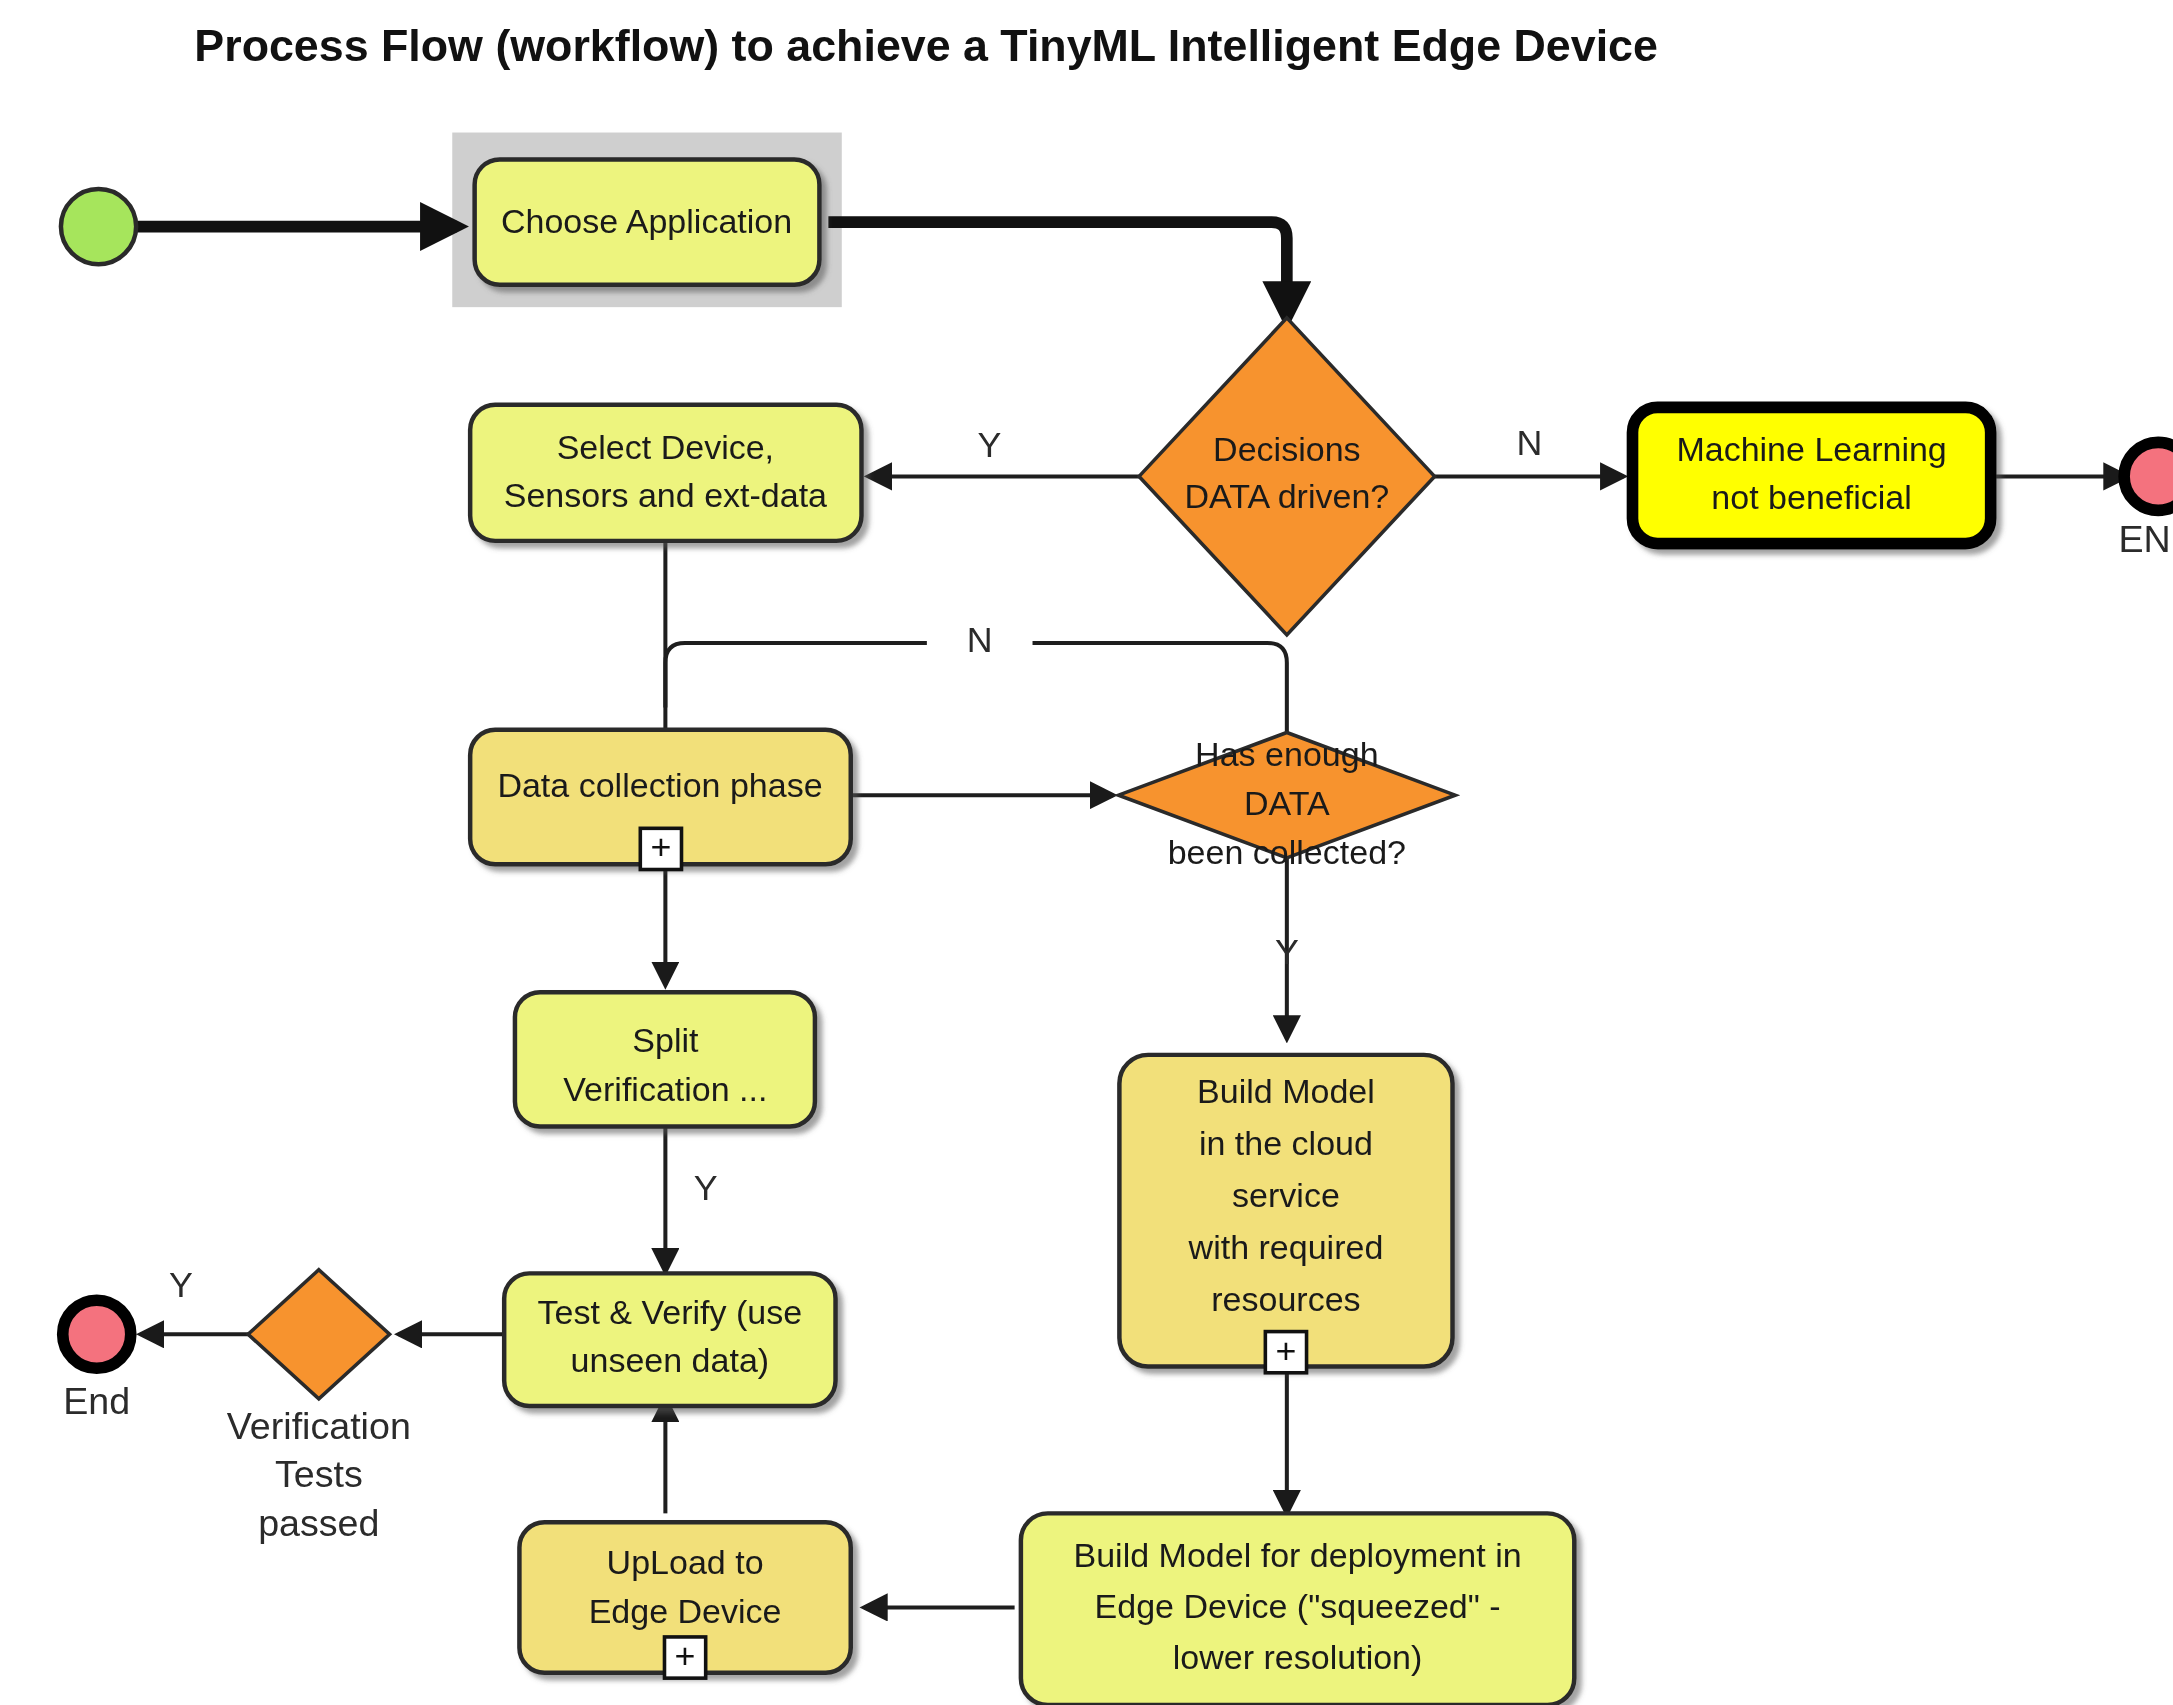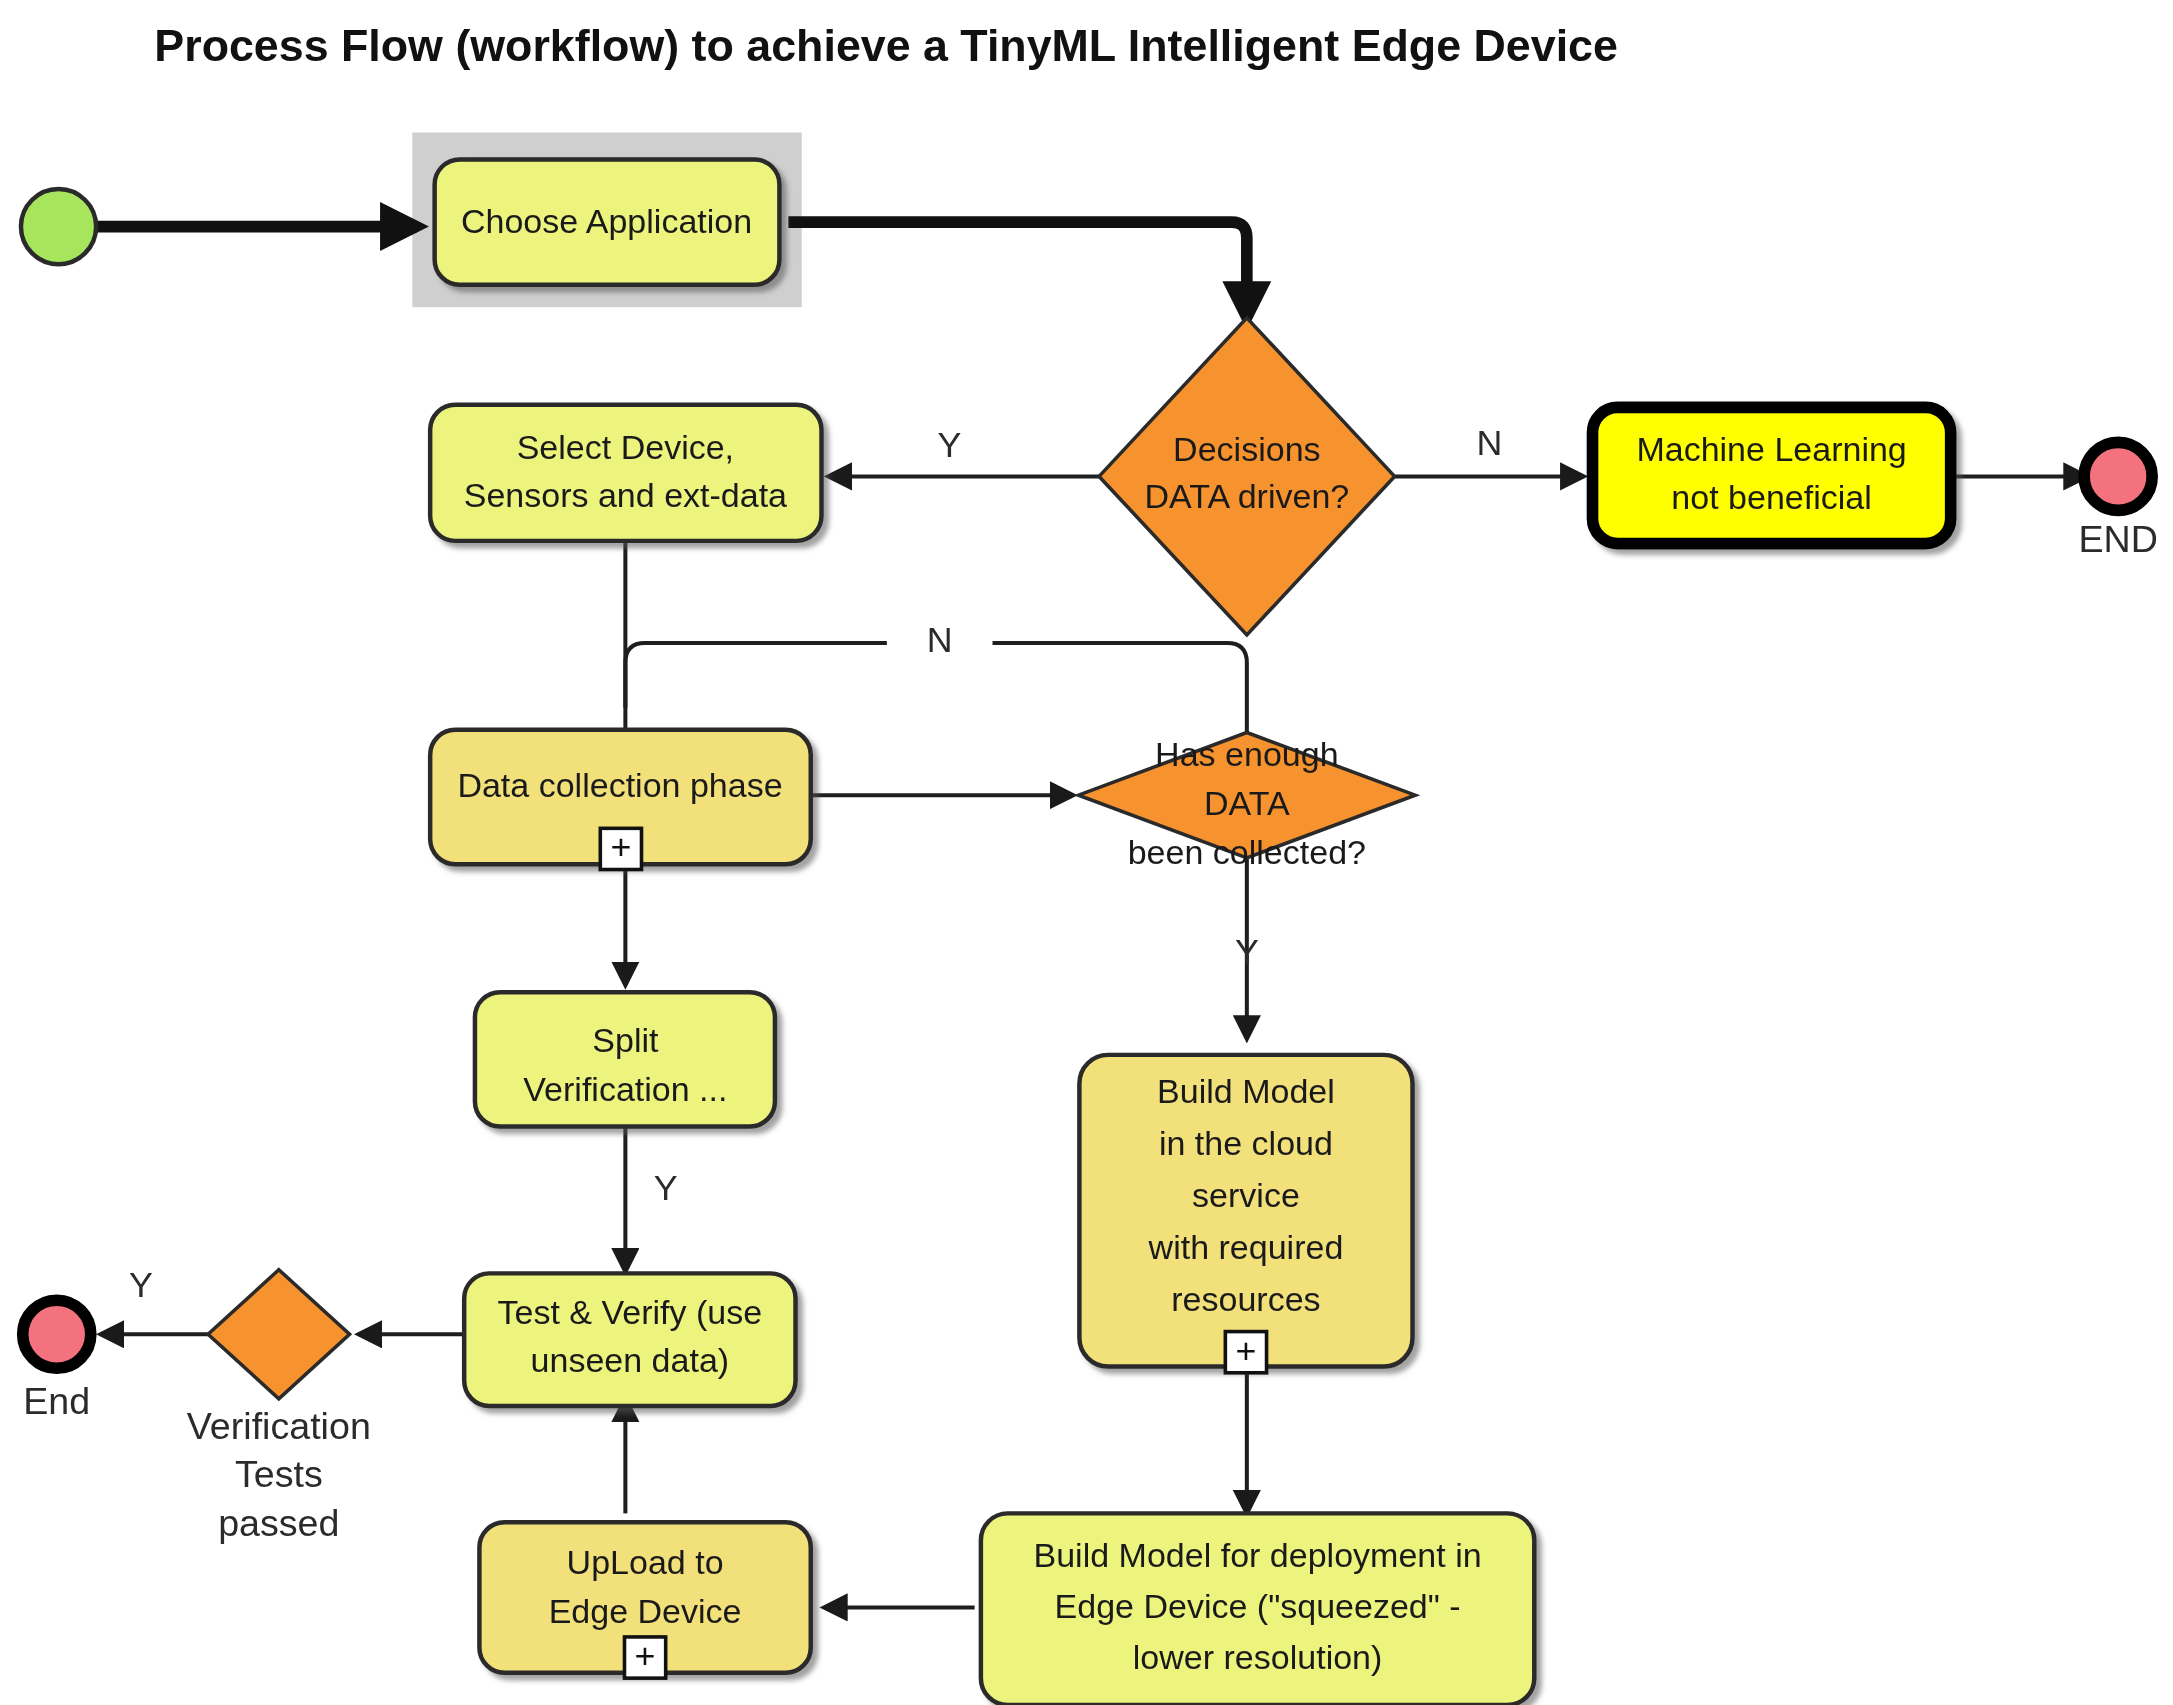--- a/index.html
+++ b/index.html
@@ -11,20 +11,21 @@
     width: 2174px;
     height: 1705px;
     overflow: hidden;
     font-family: "Liberation Sans", sans-serif;
   }
   #diagram-root {
     position: relative;
     width: 1957px;
     height: 1705px;
     background: #ffffff;
+    padding-left: 40px;
   }
   svg#flow {
     display: block;
     width: 2174px;
     height: 1705px;
   }
   .node-text {
     font-family: "Liberation Sans", sans-serif;
     font-size: 38px;
     fill: #1a1a1a;

